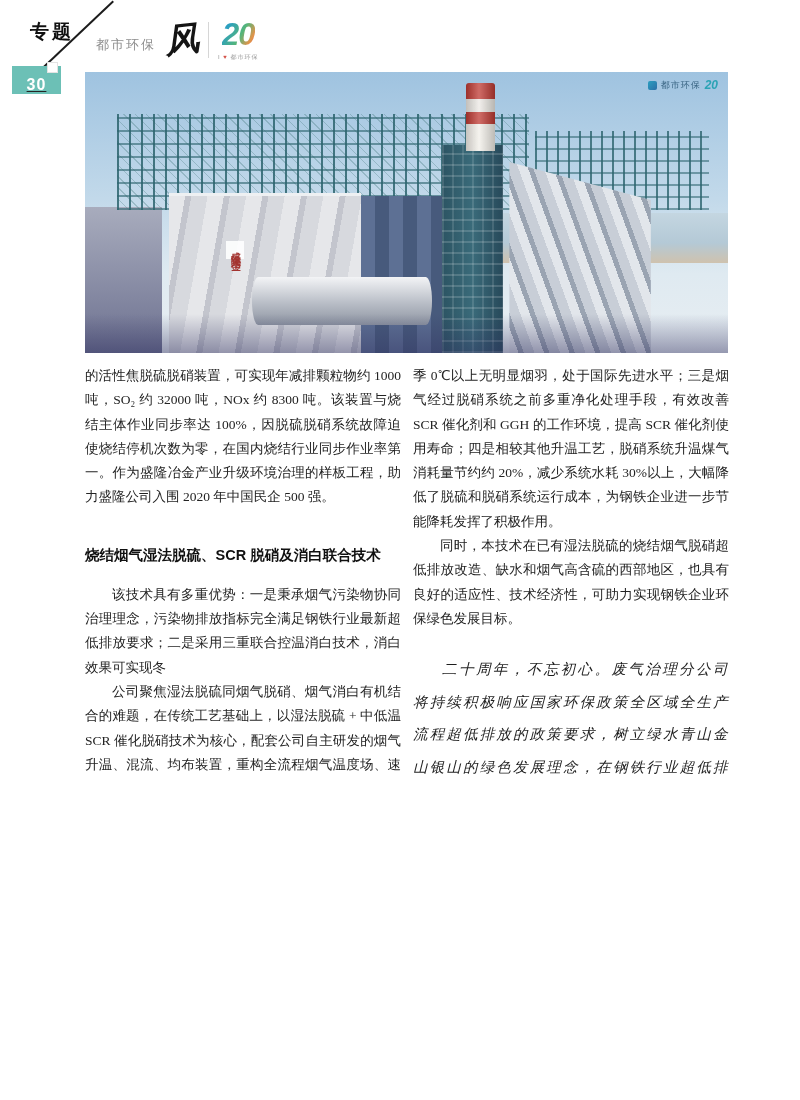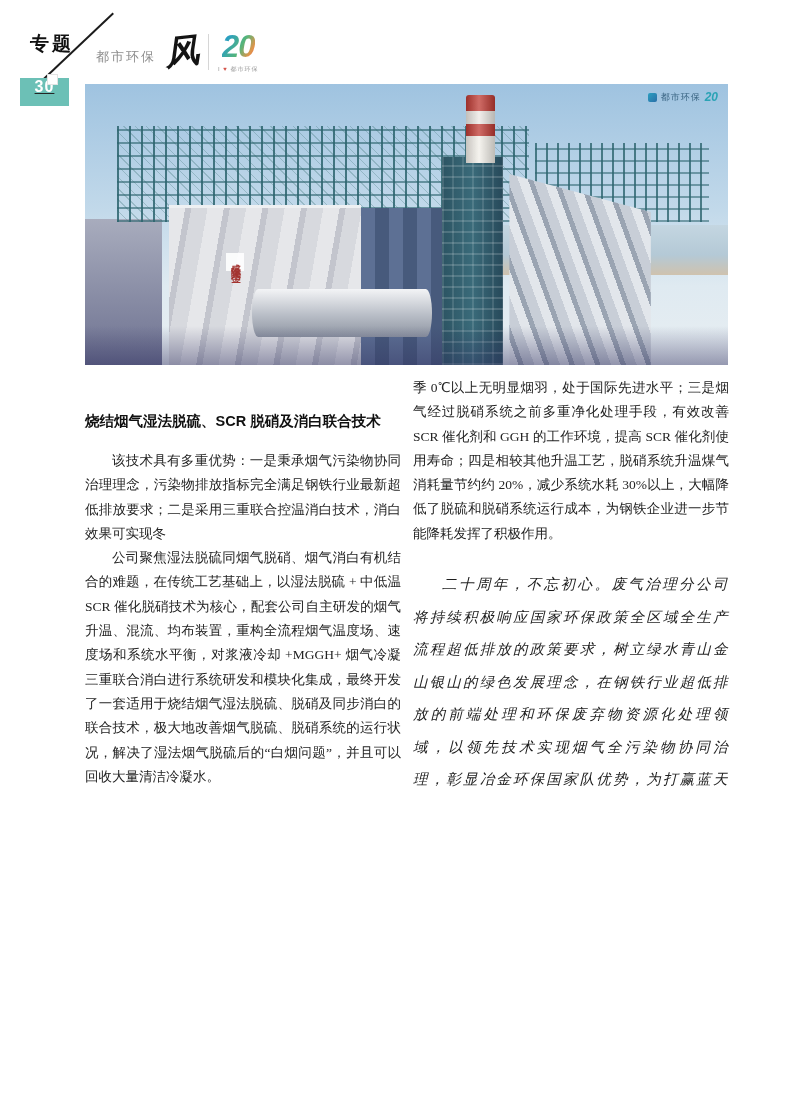--- a/index.html
+++ b/index.html
@@ -1,34 +1,34 @@
 <!DOCTYPE html>
 <html><head>
 <meta charset="utf-8">
 <style>
   html,body { margin:0; padding:0; background:#ffffff; }
   .page {
-    position:relative; width:800px; height:780px; margin:12px auto;
+    position:relative; width:800px; height:780px; margin:0 auto;
     background:#ffffff; overflow:hidden;
     font-family:"Liberation Serif", serif; color:#252525;
   }
 
   
   .section-label {
     position:absolute; left:30px; top:19px;
     font-family:"Liberation Sans", sans-serif;
     font-size:19px; font-weight:bold; color:#111; letter-spacing:3px;
   }
   .corner-line {
     position:absolute; left:37px; top:72px; width:104px; height:2px;
     background:#1c1c1c; transform:rotate(-43.4deg); transform-origin:0 0;
   }
   .page-badge {
-    position:absolute; left:20px; top:66px; width:49px; height:28px;
-    background:#6cc0b6; display:flex; align-items:flex-start; justify-content:center;text-decoration:underline;
+    position:absolute; left:12px; top:66px; width:49px; height:28px;
+    background:#6cc0b6; display:flex; align-items:flex-end; justify-content:center;text-decoration:underline;
   }
   .page-badge span {
     font-family:"Liberation Sans", sans-serif; color:#ffffff;
     font-size:16px; font-weight:bold; letter-spacing:1px;
   }
   .badge-notch {
     position:absolute; left:47px; top:62px; width:9px; height:9px; background:#ffffff;
     border:1px solid #e3e3e3;
   }
   .brand-cluster {
@@ -167,24 +167,26 @@
     <div class="drum"></div>
     <div class="fg-shadow"></div>
     <div class="watermark">
       <span class="wm-icon"></span>
       <span class="wm-brand">都市环保</span>
       <span class="wm-num">20</span>
     </div>
   </div>
 
   <div class="col col-left">
+    <p>的活性焦脱硫脱硝装置，可实现年减排颗粒物约 1000 吨，SO₂ 约 32000 吨，NOx 约 8300 吨。该装置与烧结主体作业同步率达 100%，因脱硫脱硝系统故障迫使烧结停机次数为零，在国内烧结行业同步作业率第一。作为盛隆冶金产业升级环境治理的样板工程，助力盛隆公司入围 2020 年中国民企 500 强。</p>
     <p class="subhead">烧结烟气湿法脱硫、SCR 脱硝及消白联合技术</p>
     <p class="indent">该技术具有多重优势：一是秉承烟气污染物协同治理理念，污染物排放指标完全满足钢铁行业最新超低排放要求；二是采用三重联合控温消白技术，消白效果可实现冬</p>
     <p class="indent">公司聚焦湿法脱硫同烟气脱硝、烟气消白有机结合的难题，在传统工艺基础上，以湿法脱硫 + 中低温 SCR 催化脱硝技术为核心，配套公司自主研发的烟气升温、混流、均布装置，重构全流程烟气温度场、速度场和系统水平衡，对浆液冷却 +MGGH+ 烟气冷凝三重联合消白进行系统研发和模块化集成，最终开发了一套适用于烧结烟气湿法脱硫、脱硝及同步消白的联合技术，极大地改善烟气脱硫、脱硝系统的运行状况，解决了湿法烟气脱硫后的“白烟问题”，并且可以回收大量清洁冷凝水。</p>
   </div>
 
   <div class="col col-right">
     <p>季 0℃以上无明显烟羽，处于国际先进水平；三是烟气经过脱硝系统之前多重净化处理手段，有效改善 SCR 催化剂和 GGH 的工作环境，提高 SCR 催化剂使用寿命；四是相较其他升温工艺，脱硝系统升温煤气消耗量节约约 20%，减少系统水耗 30%以上，大幅降低了脱硫和脱硝系统运行成本，为钢铁企业进一步节能降耗发挥了积极作用。</p>
+    <p class="indent">同时，本技术在已有湿法脱硫的烧结烟气脱硝超低排放改造、缺水和烟气高含硫的西部地区，也具有良好的适应性、技术经济性，可助力实现钢铁企业环保绿色发展目标。</p>
     <p class="indent closing">二十周年，不忘初心。废气治理分公司将持续积极响应国家环保政策全区域全生产流程超低排放的政策要求，树立绿水青山金山银山的绿色发展理念，在钢铁行业超低排放的前端处理和环保废弃物资源化处理领域，以领先技术实现烟气全污染物协同治理，彰显冶金环保国家队优势，为打赢蓝天保卫战，推进国家生态文明建设贡献智慧与力量！</p>
 
   </div>
 
 </div>
 
 </body></html>

